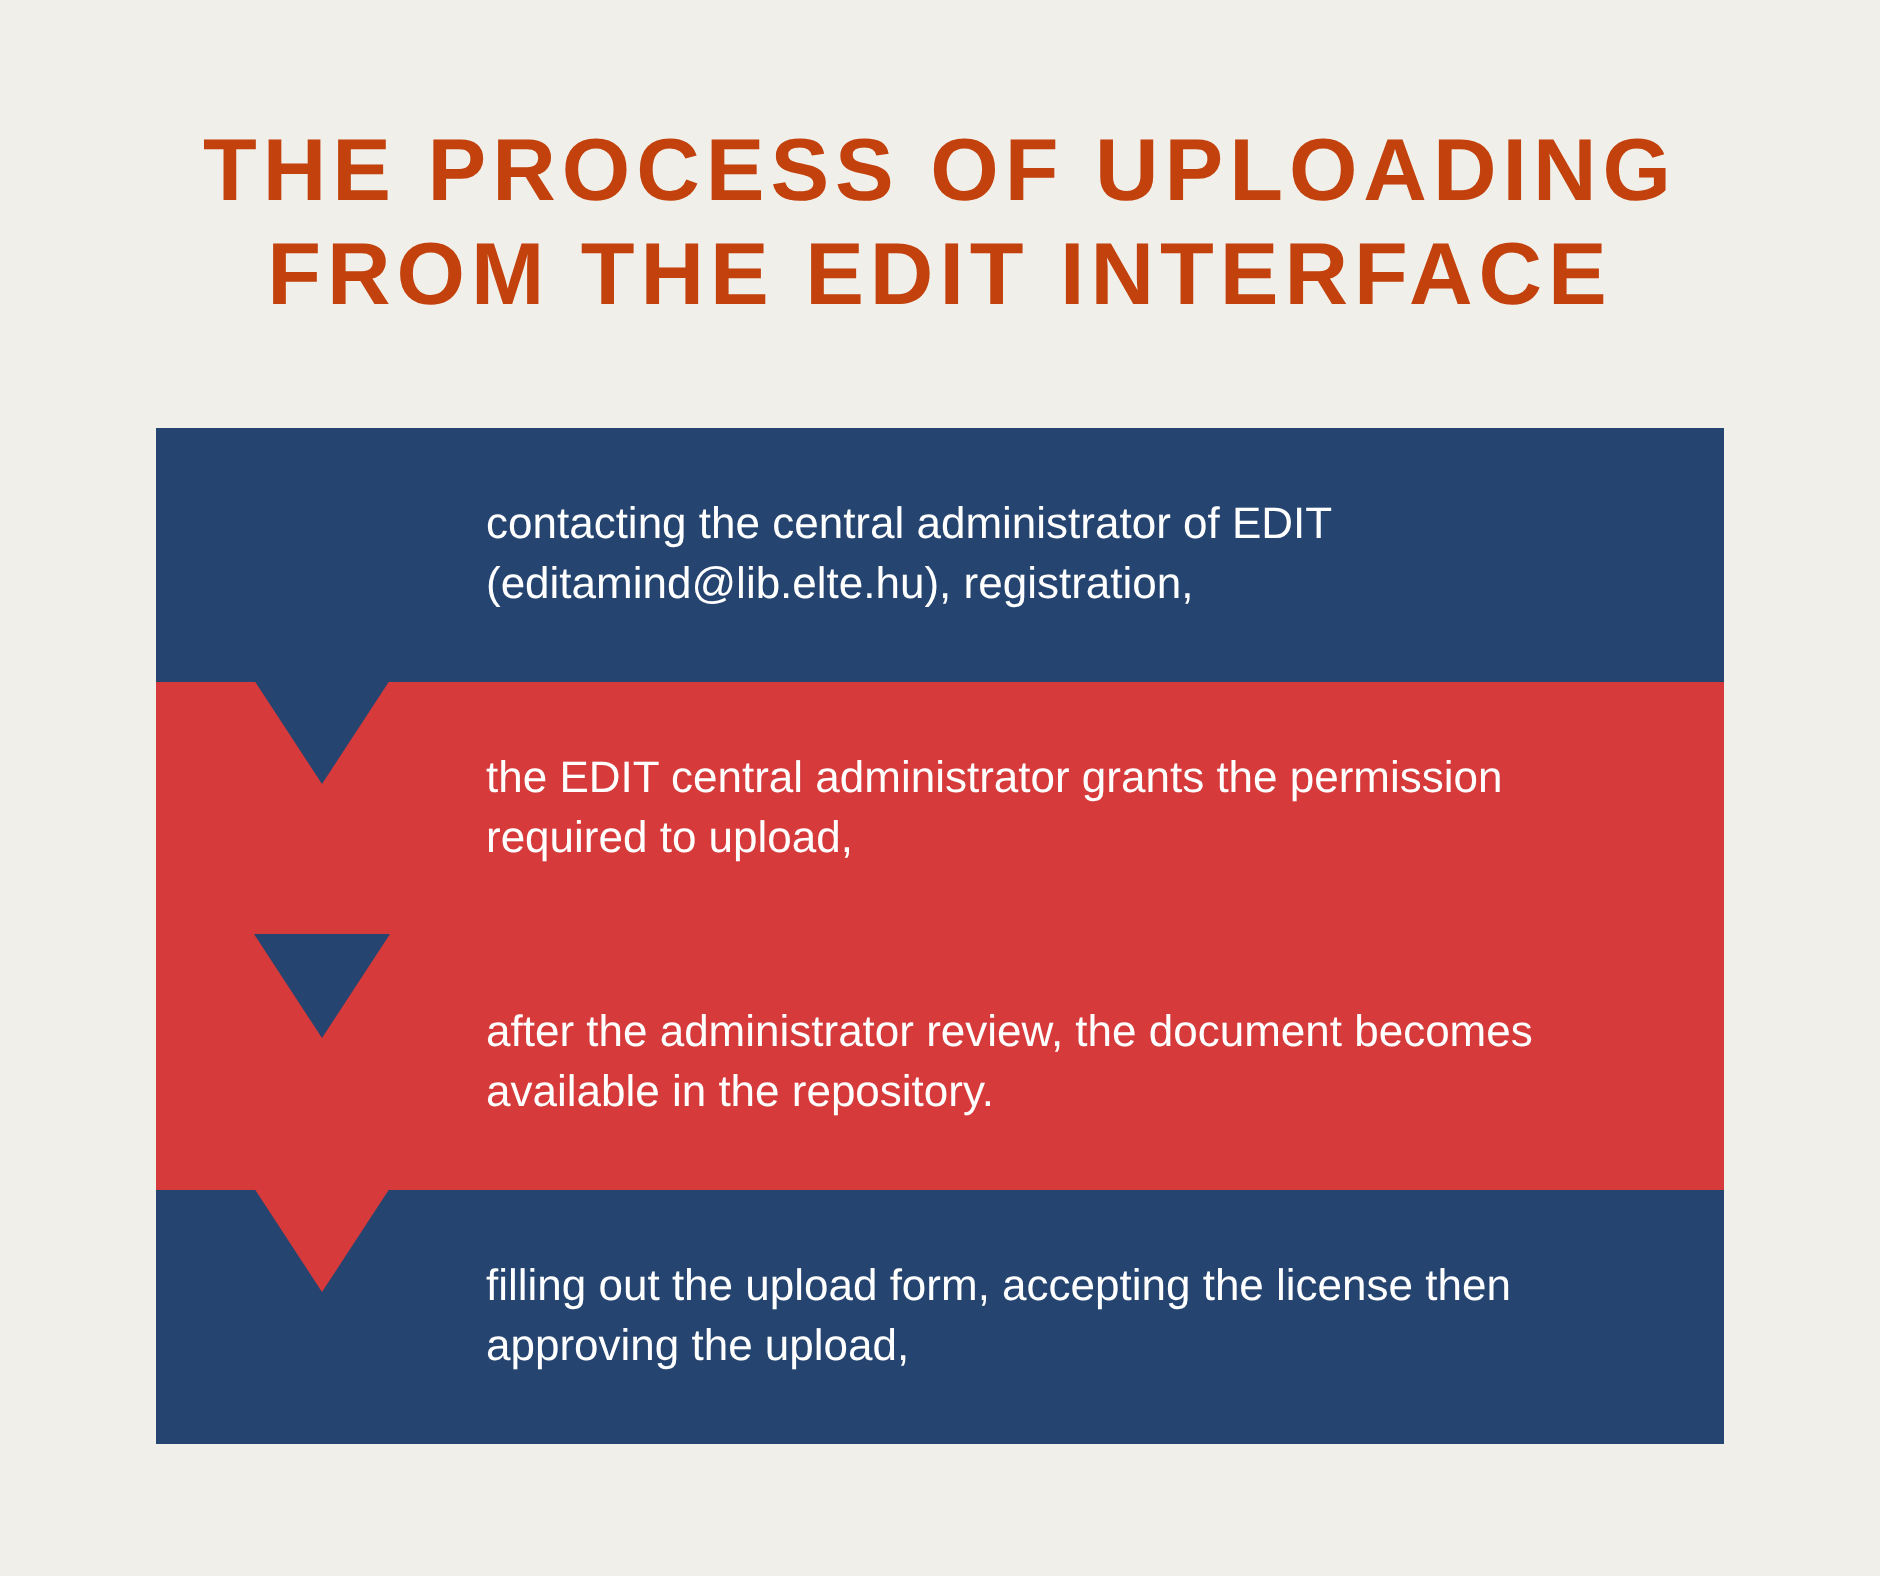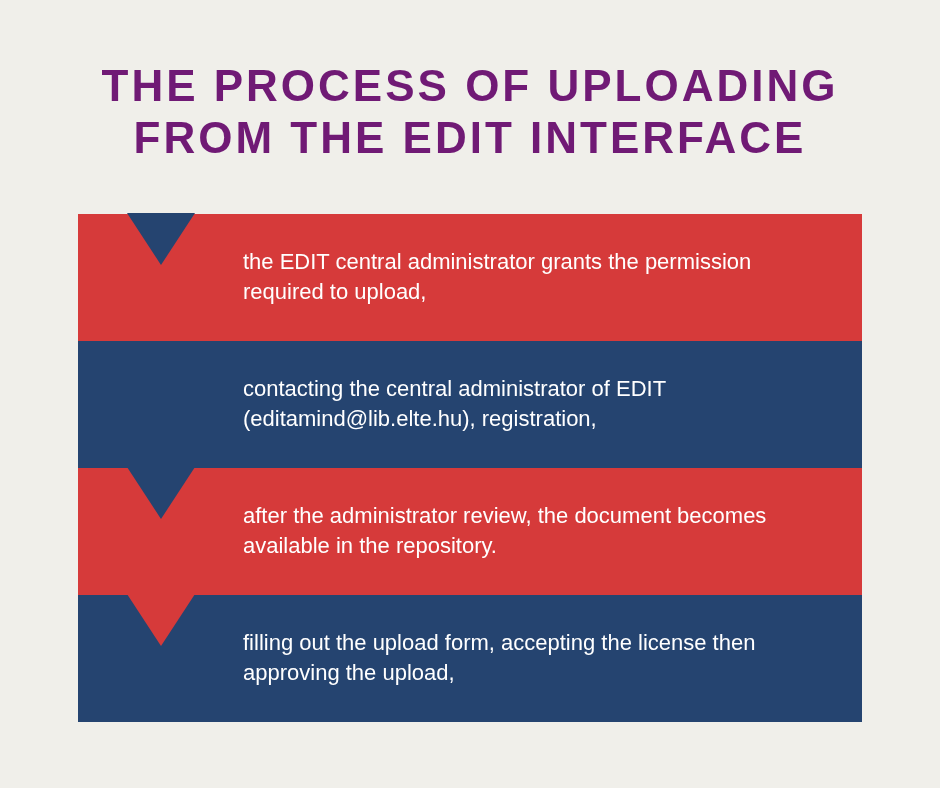--- a/index.html
+++ b/index.html
@@ -7,21 +7,21 @@
       width: 940px;
       height: 788px;
       background: #f0efea;
       font-family: 'Segoe UI', Arial, sans-serif;
       overflow: hidden;
     }
     .container {
       padding: 60px 40px 40px 40px;
     }
     .title {
-      color: #701a75;
+      color: #c2410c;
       font-size: 44px;
       font-weight: 800;
       text-align: center;
       letter-spacing: 3px;
       line-height: 1.18;
       margin-bottom: 50px;
     }
     .steps {
       margin: 0 38px;
     }
@@ -60,30 +60,30 @@
     }
   </style>
 </head>
 <body>
 
 <div class="container">
   <h1 class="title">THE PROCESS OF UPLOADING FROM THE EDIT INTERFACE</h1>
 
   <div class="steps">
 
+    <div class="step step-blue">
+      <div class="arrow-zone"></div>
+      <div class="step-text">contacting the central administrator of EDIT (editamind@lib.elte.hu), registration,</div>
+    </div>
+
     <div class="step step-red">
       <div class="arrow-zone">
         <div class="arrow arrow-from-blue"></div>
       </div>
       <div class="step-text">the EDIT central administrator grants the permission required to upload,</div>
-    </div>
-
-    <div class="step step-blue">
-      <div class="arrow-zone"></div>
-      <div class="step-text">contacting the central administrator of EDIT (editamind@lib.elte.hu), registration,</div>
     </div>
 
     <div class="step step-red">
       <div class="arrow-zone">
         <div class="arrow arrow-from-blue"></div>
       </div>
       <div class="step-text">after the administrator review, the document becomes available in the repository.</div>
     </div>
 
     <div class="step step-blue">

